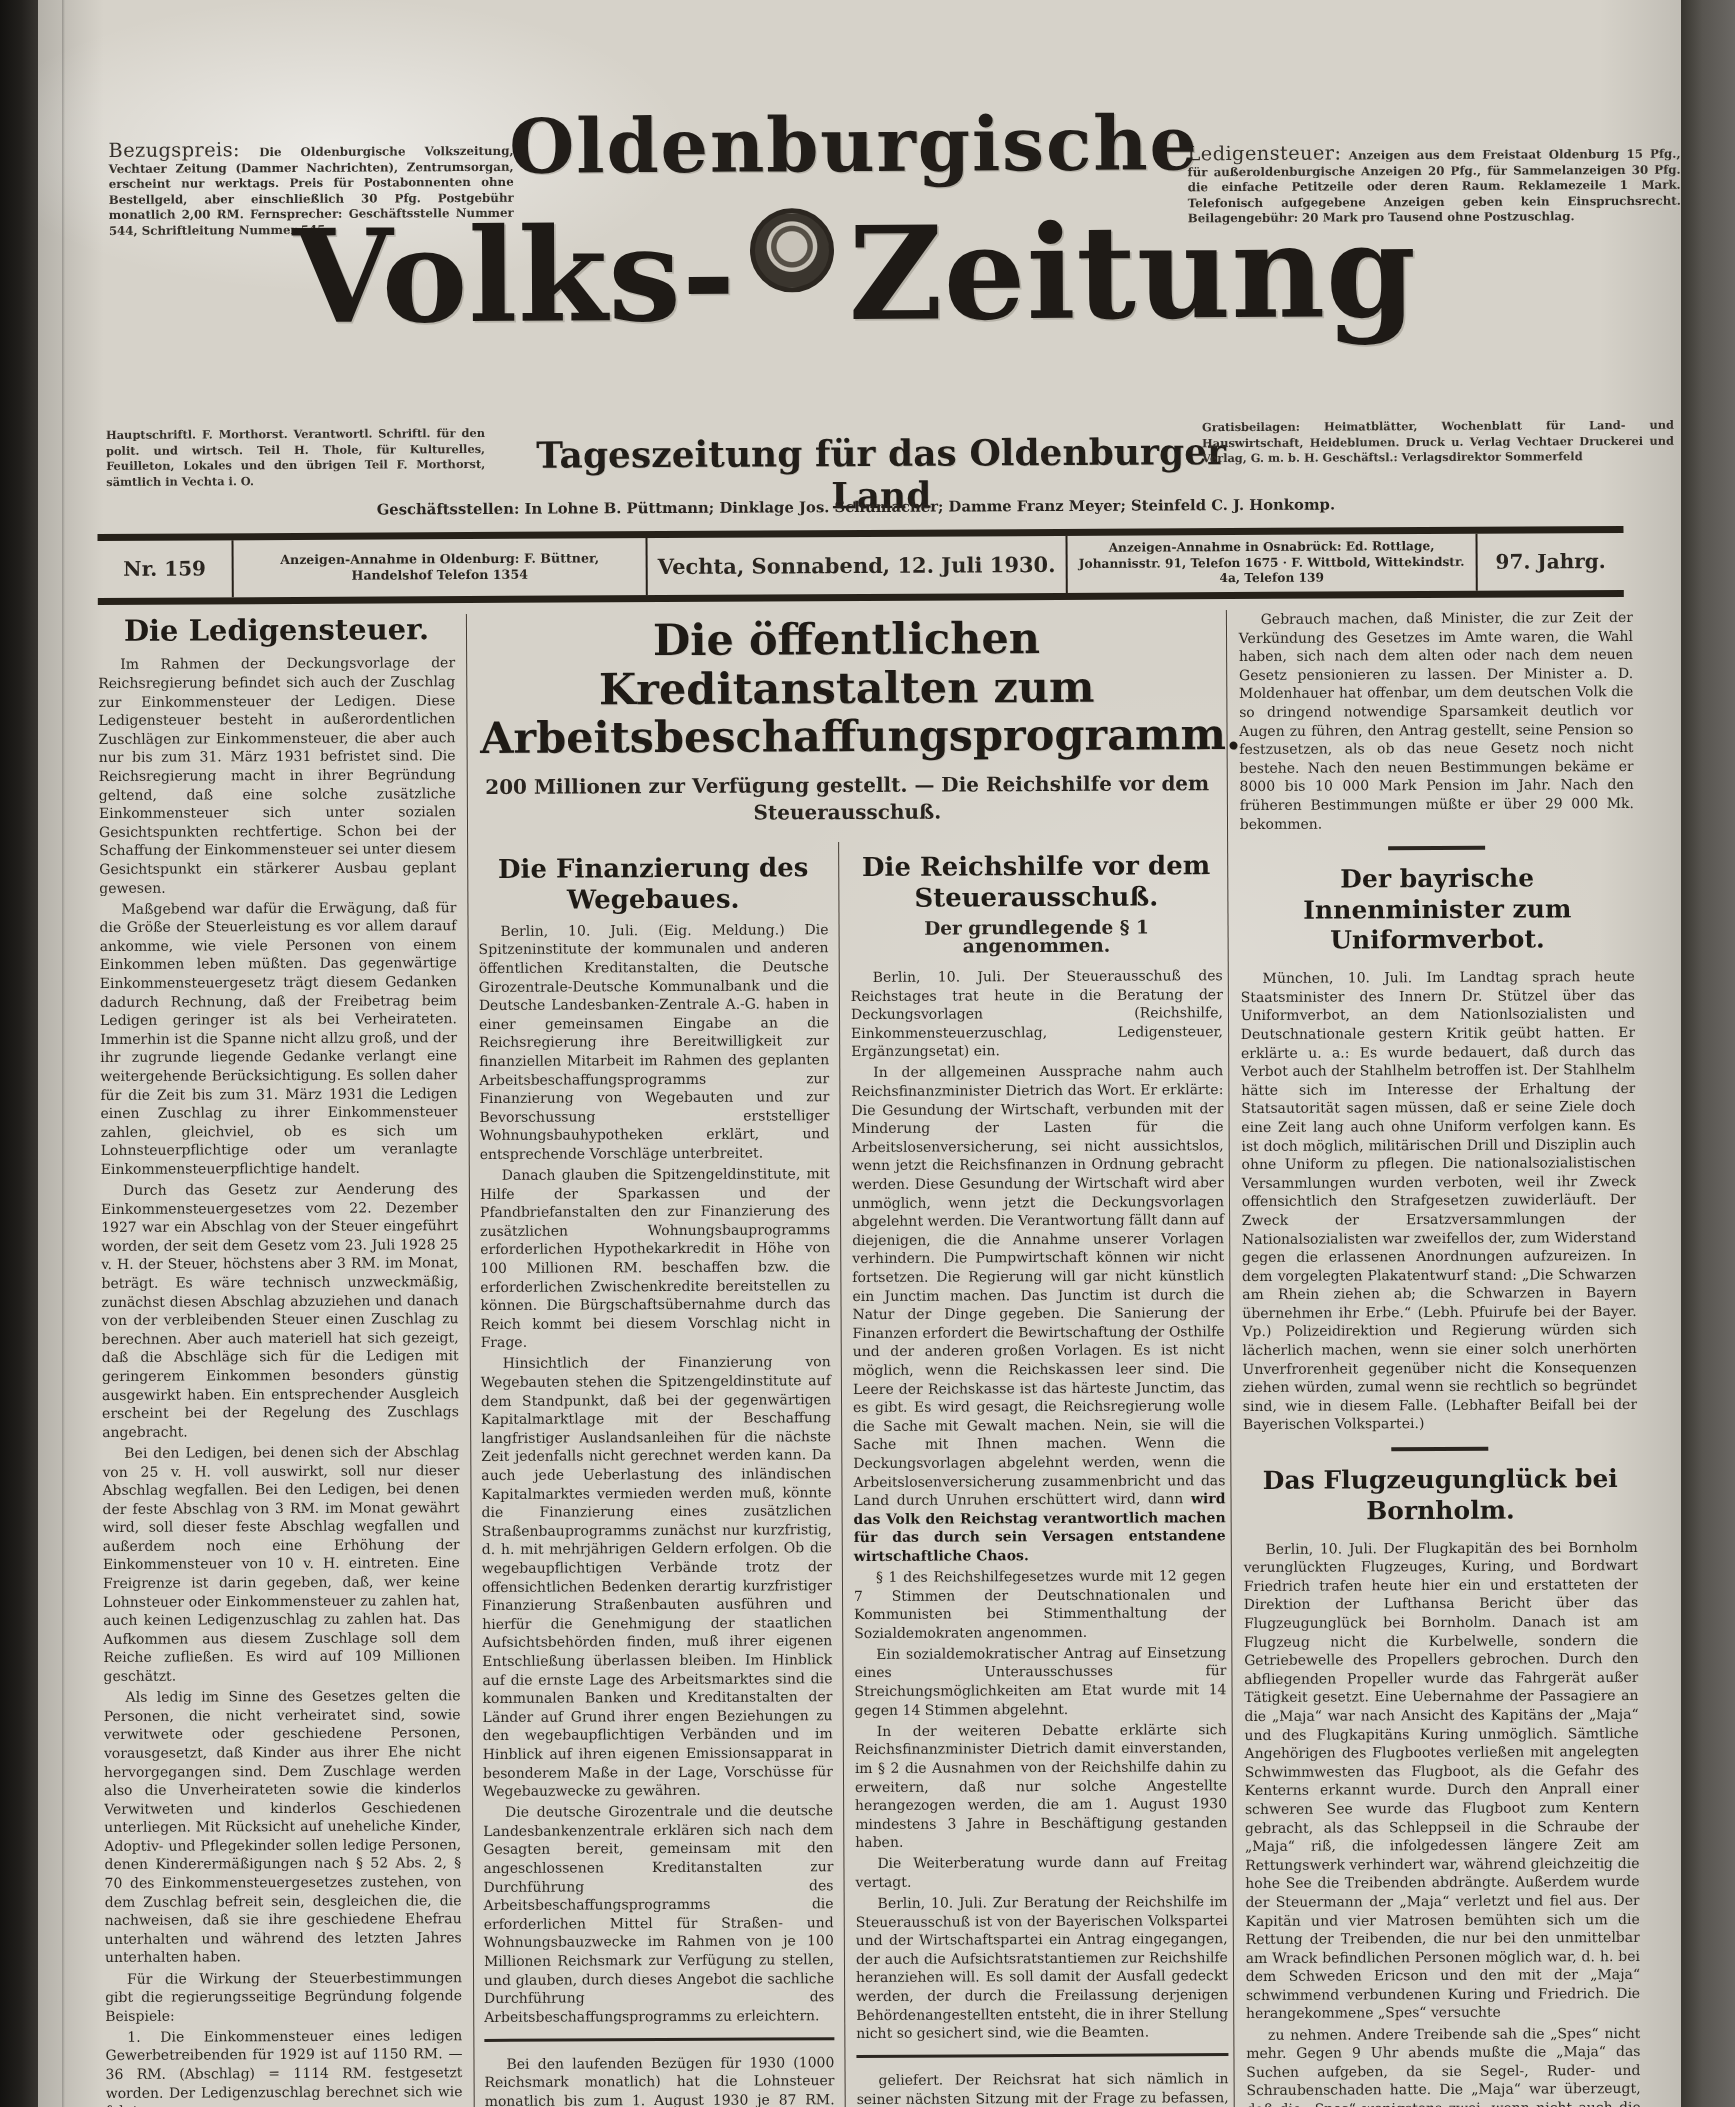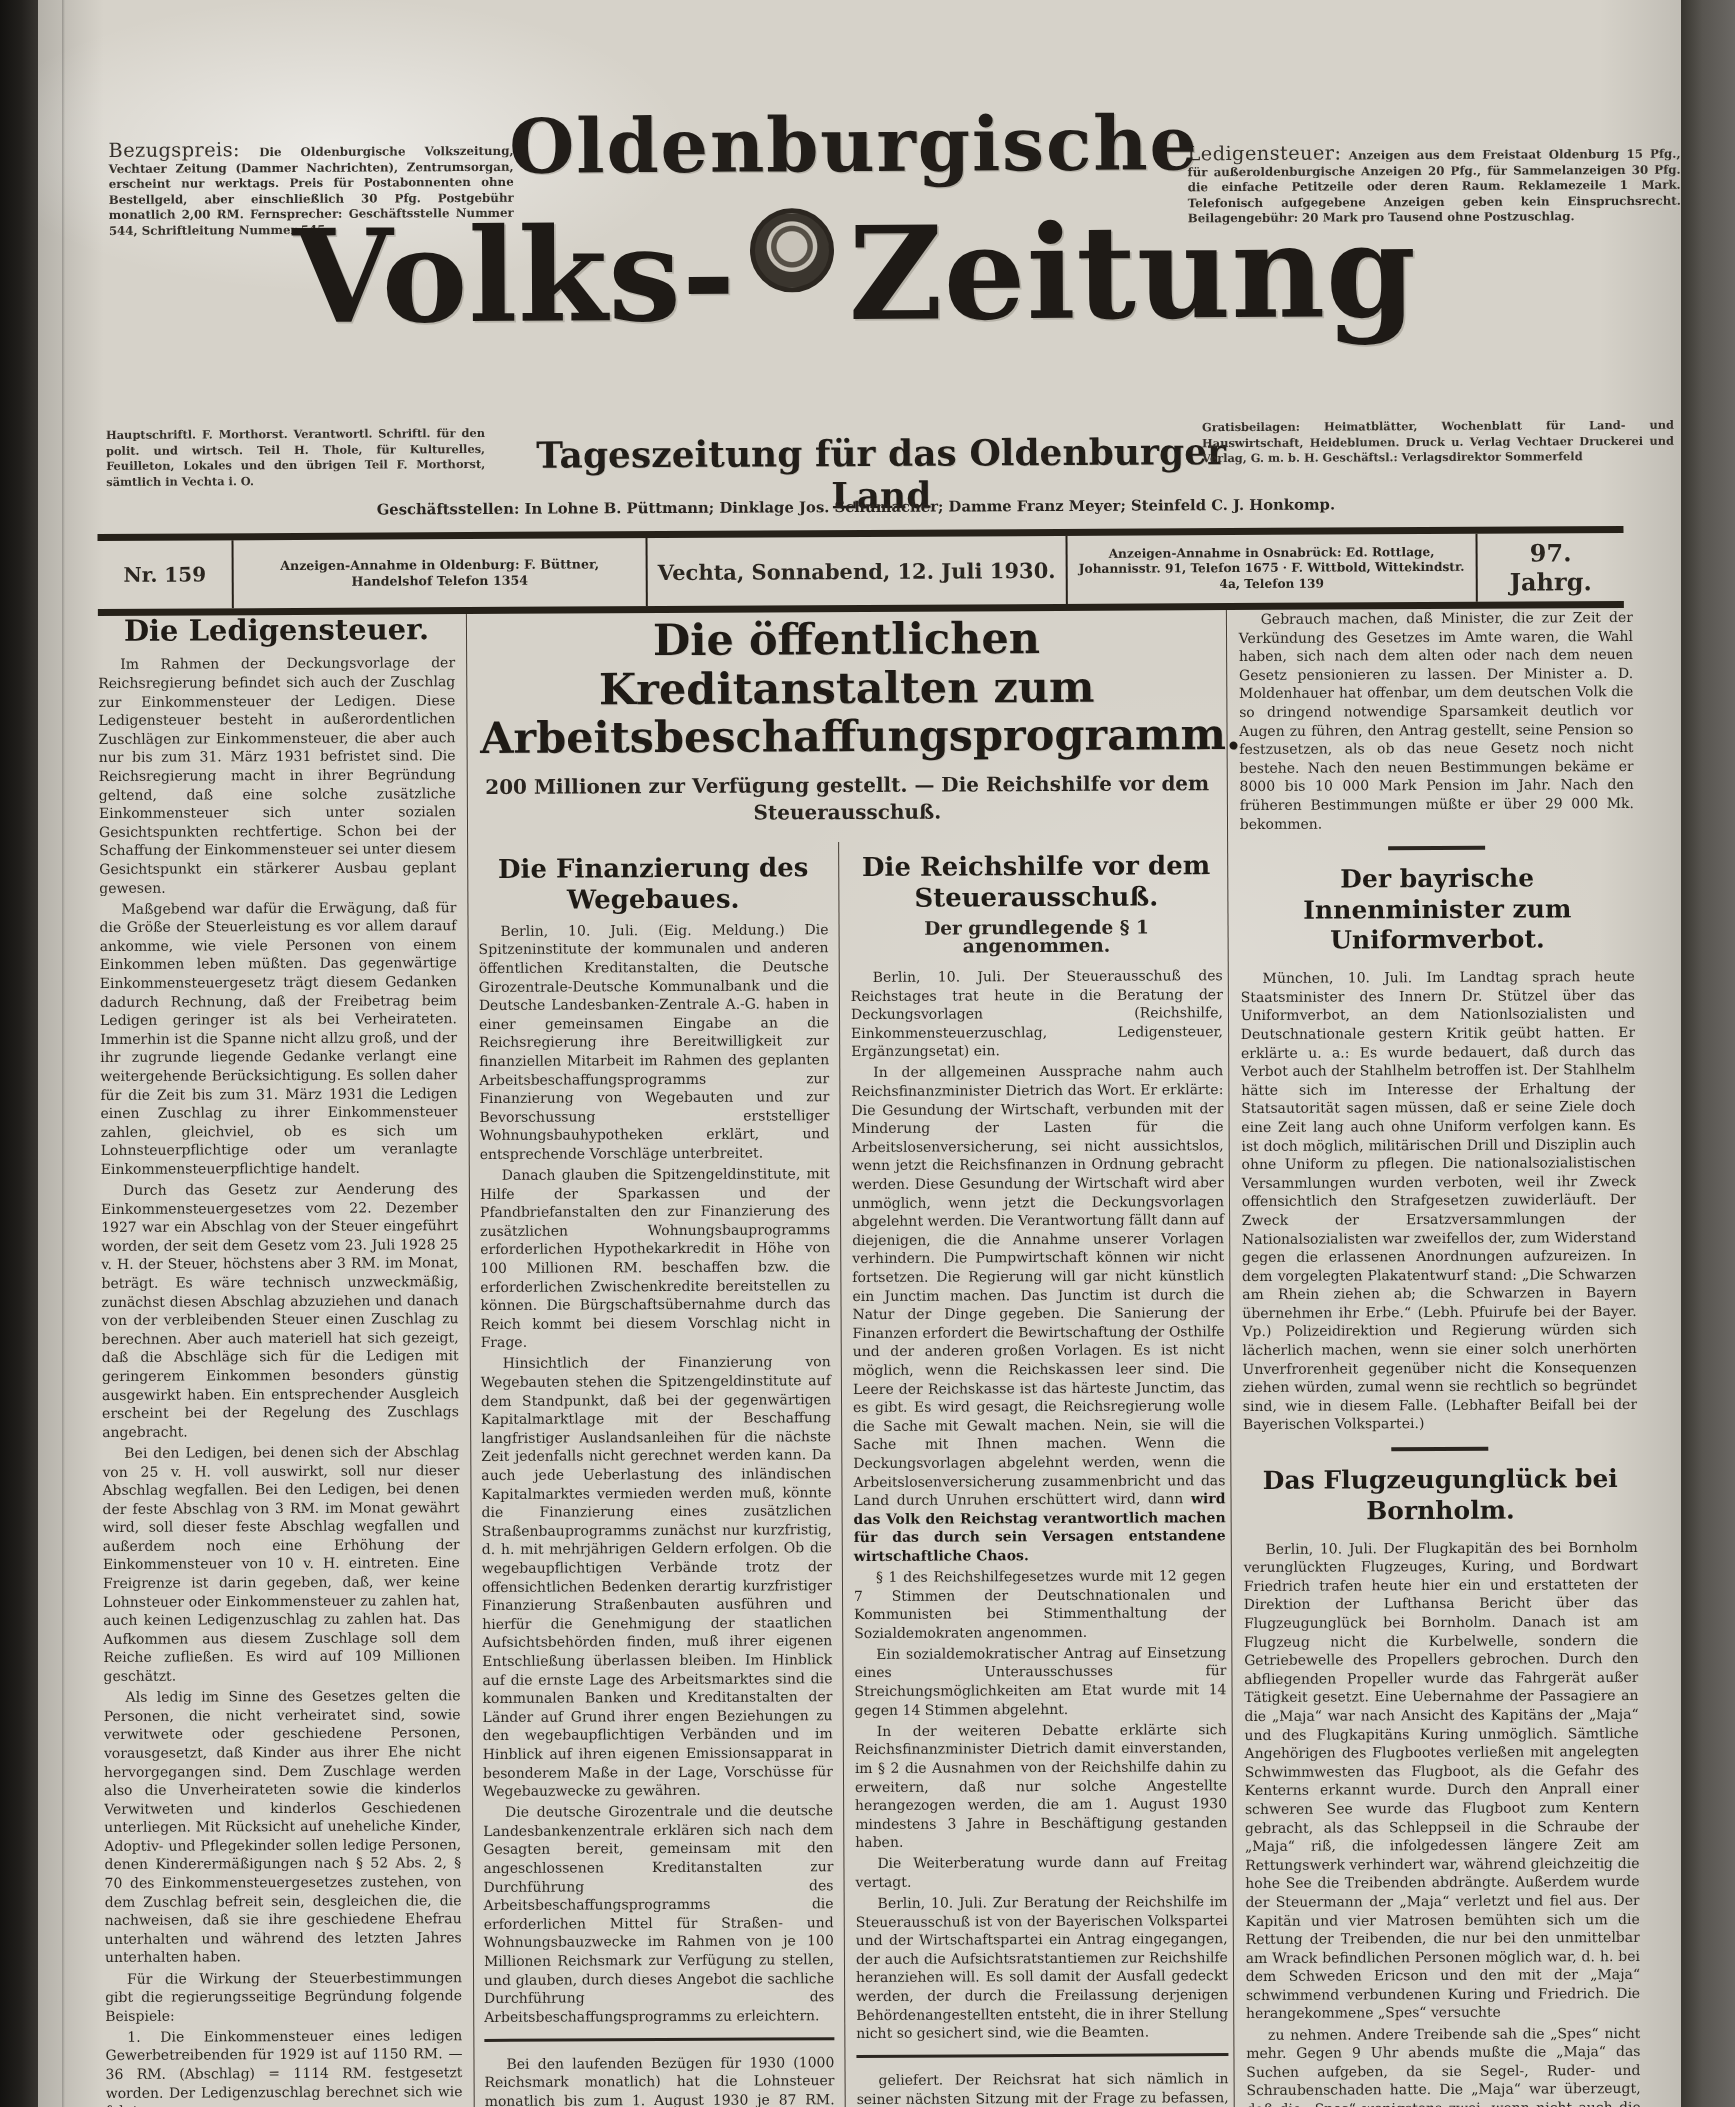--- a/index.html
+++ b/index.html
@@ -46,21 +46,21 @@
        font-size:14.8px;font-weight:bold;color:#29241f;}
 
   .dateline{position:absolute;left:63px;top:530px;width:1526px;display:flex;align-items:stretch;
        border-top:7.6px solid #262119;border-bottom:7.6px solid #262119;}
   .dl-cell{display:flex;flex-direction:column;justify-content:center;text-align:center;
        padding:5px 10px;border-right:2.5px solid #262119;font-weight:bold;color:#2b2620;}
   .dl-issue{width:114px;font-size:20px;}
   .dl-oldb{width:392px;font-size:12.6px;line-height:16px;}
   .dl-date{flex:1;font-size:21px;}
   .dl-osna{width:388px;font-size:12.2px;line-height:15.6px;}
-  .dl-vol{width:126px;font-size:24px;border-right:none;}
+  .dl-vol{width:126px;font-size:20px;border-right:none;}
 
   .body{position:absolute;left:63px;top:612px;width:1535px;height:1766px;display:flex;overflow:hidden;}
   .col{font-size:14px;line-height:18.6px;text-align:justify;color:#2b2620;}
   .col p{margin:0 0 2.5px;text-indent:22px;}
   .col1{width:363px;padding-right:11px;border-right:1.7px solid #443c33;}
   .colgroup{width:759px;border-right:1.7px solid #443c33;}
   .twocols{display:flex;}
   .c2{width:371px;padding:0 10px;border-right:1.7px solid #443c33;box-sizing:border-box;}
   .c3{width:388px;padding:0 5px 0 11px;box-sizing:border-box;}
   .col4{width:401px;padding-left:11.8px;}

